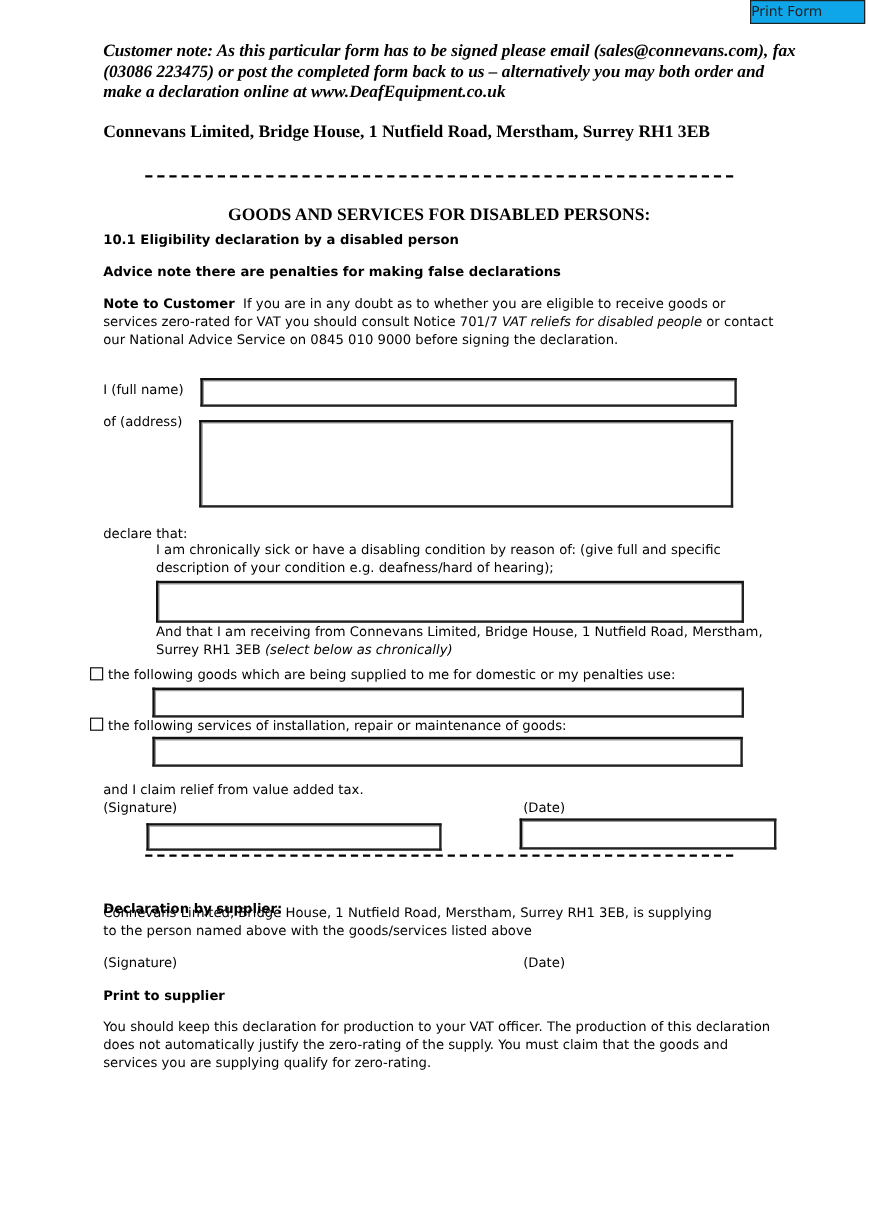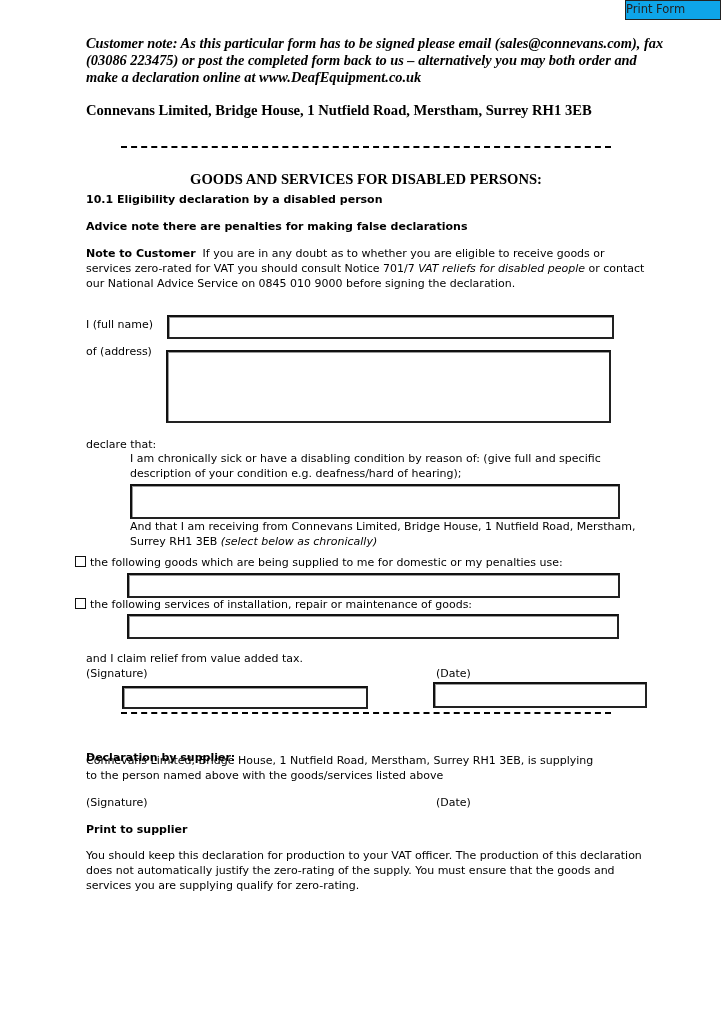--- a/index.html
+++ b/index.html
@@ -89,13 +89,13 @@
 <input class="abs field" style="left: 122px; top: 686px; width: 246px; height: 23px;" value="">
 <input class="abs field" style="left: 433px; top: 682px; width: 214px; height: 26px;" value="">
 
 <div class="abs dashes" style="top:712px;"></div>
 
 <div class="abs sans bold" style="left:86px; top:727px;margin-top:24px;">Declaration by supplier:</div>
 <div class="abs sans" style="left:86px; top:754px; width:520px;">Connevans Limited, Bridge House, 1 Nutfield Road, Merstham, Surrey RH1 3EB, is supplying to the person named above with the goods/services listed above</div>
 <div class="abs sans" style="left:86px; top:796px;">(Signature)</div>
 <div class="abs sans" style="left:436px; top:796px;">(Date)</div>
 <div class="abs sans bold" style="left:86px; top:823px;">Print to supplier</div>
-<div class="abs sans" style="left:86px; top:849px; width:560px;">You should keep this declaration for production to your VAT officer. The production of this declaration does not automatically justify the zero-rating of the supply. You must ensure that the goods and services you are supplying qualify for zero-rating.</div>
+<div class="abs sans" style="left:86px; top:849px; width:560px;">You should keep this declaration for production to your VAT officer. The production of this declaration does not automatically justify the zero-rating of the supply. You must claim that the goods and services you are supplying qualify for zero-rating.</div>
 
 </body></html>

